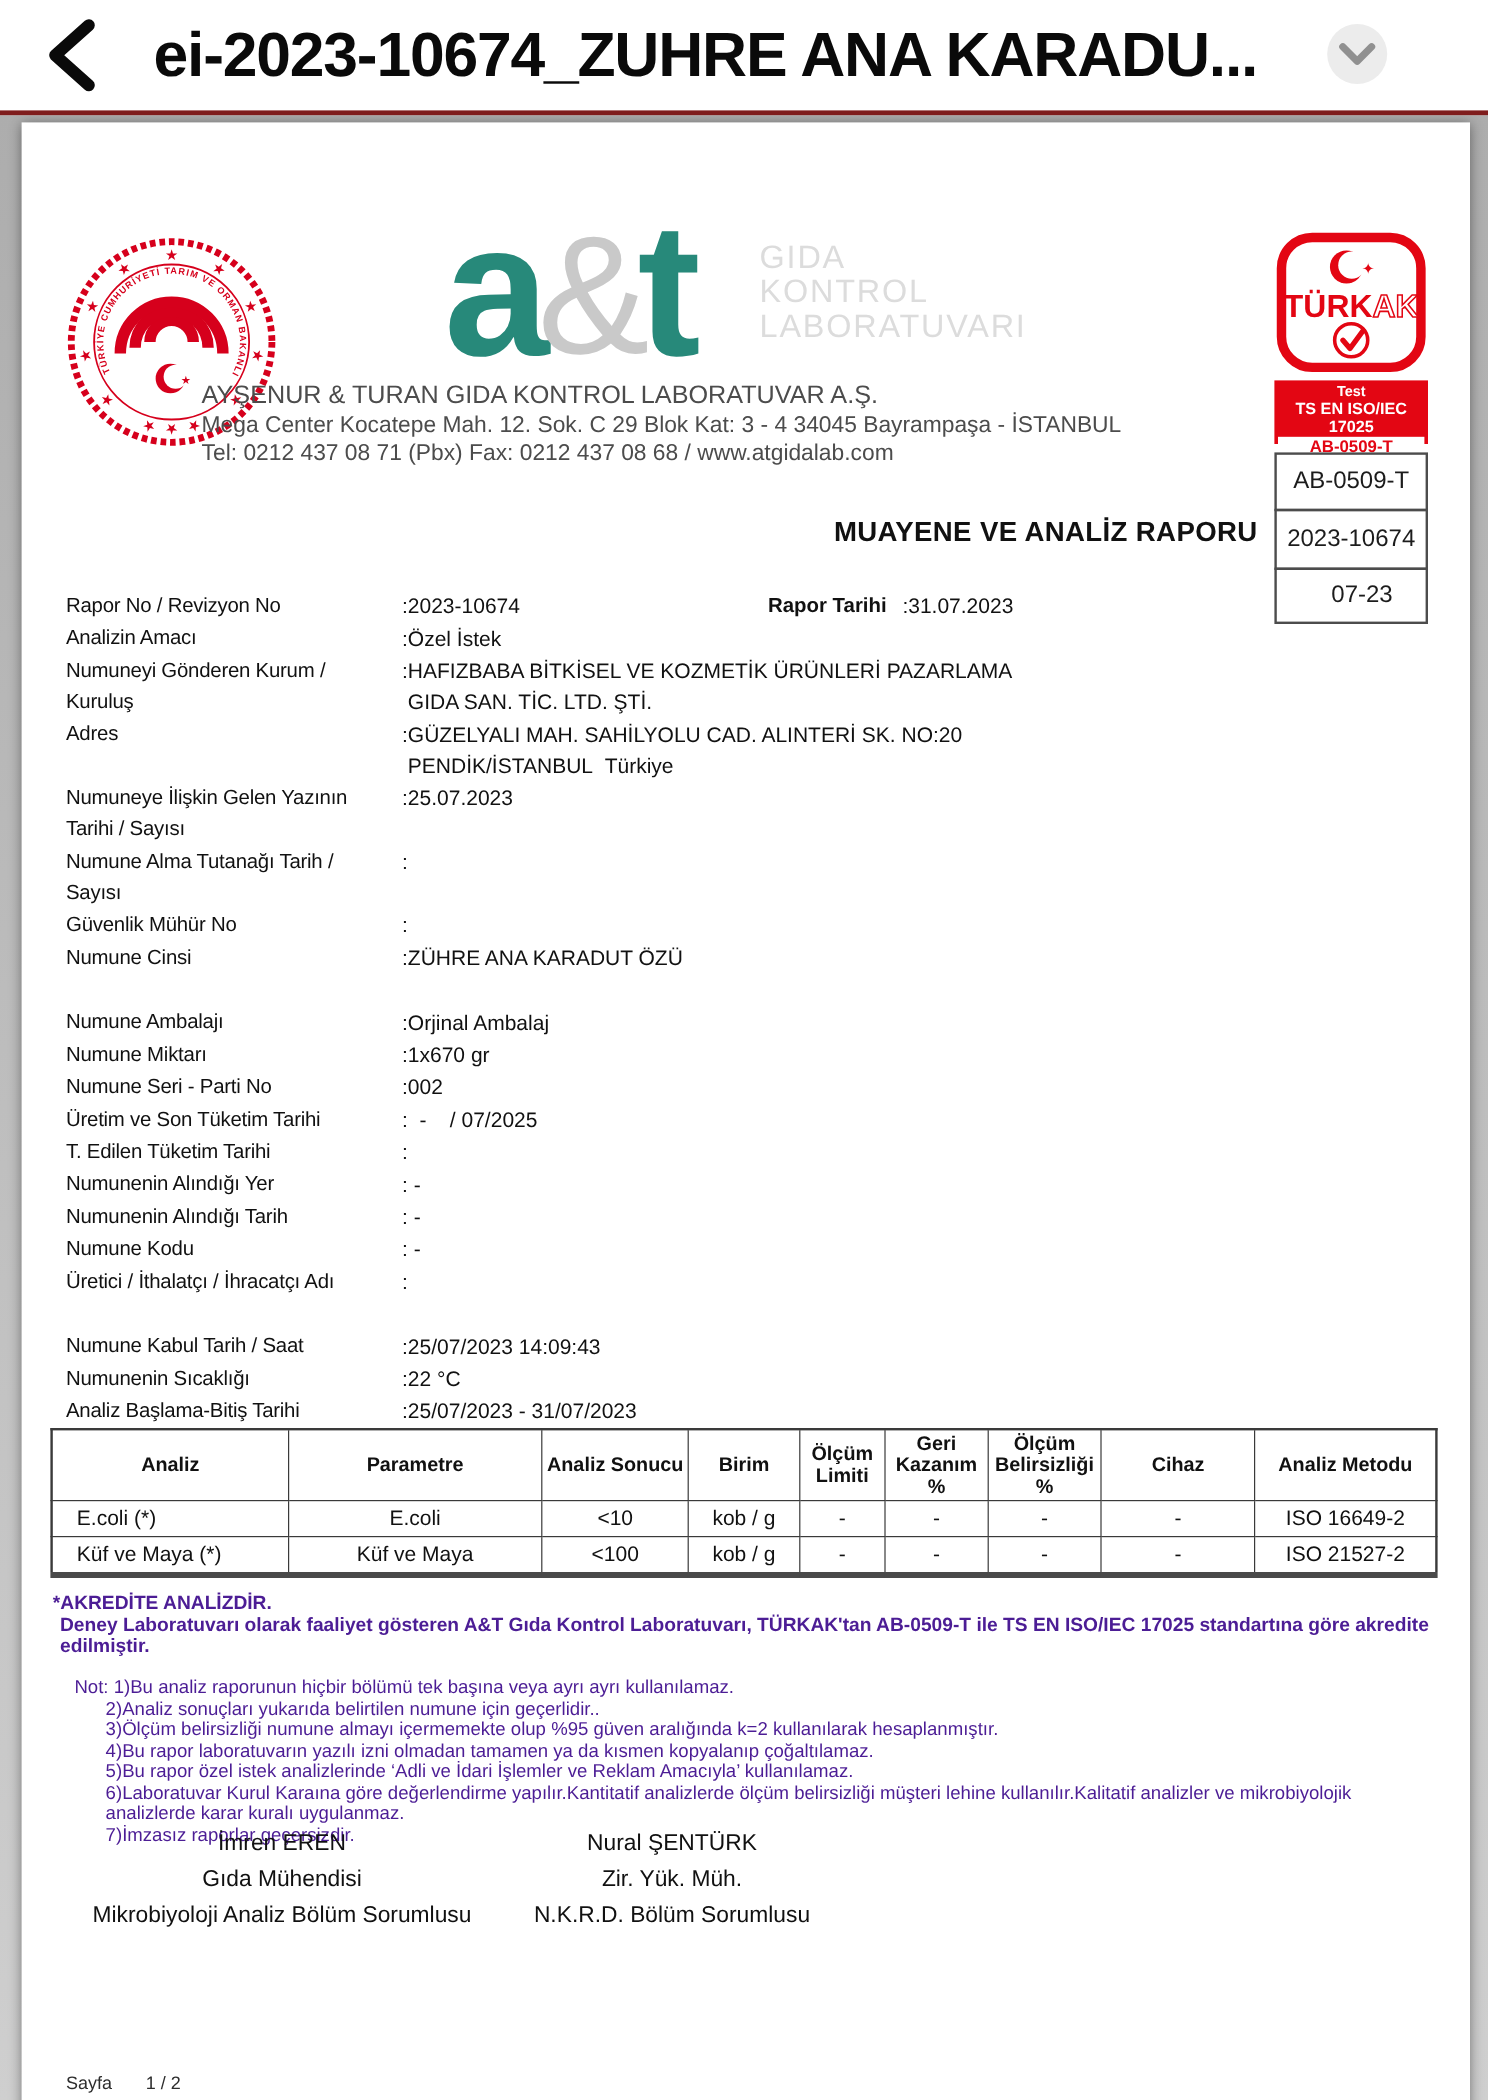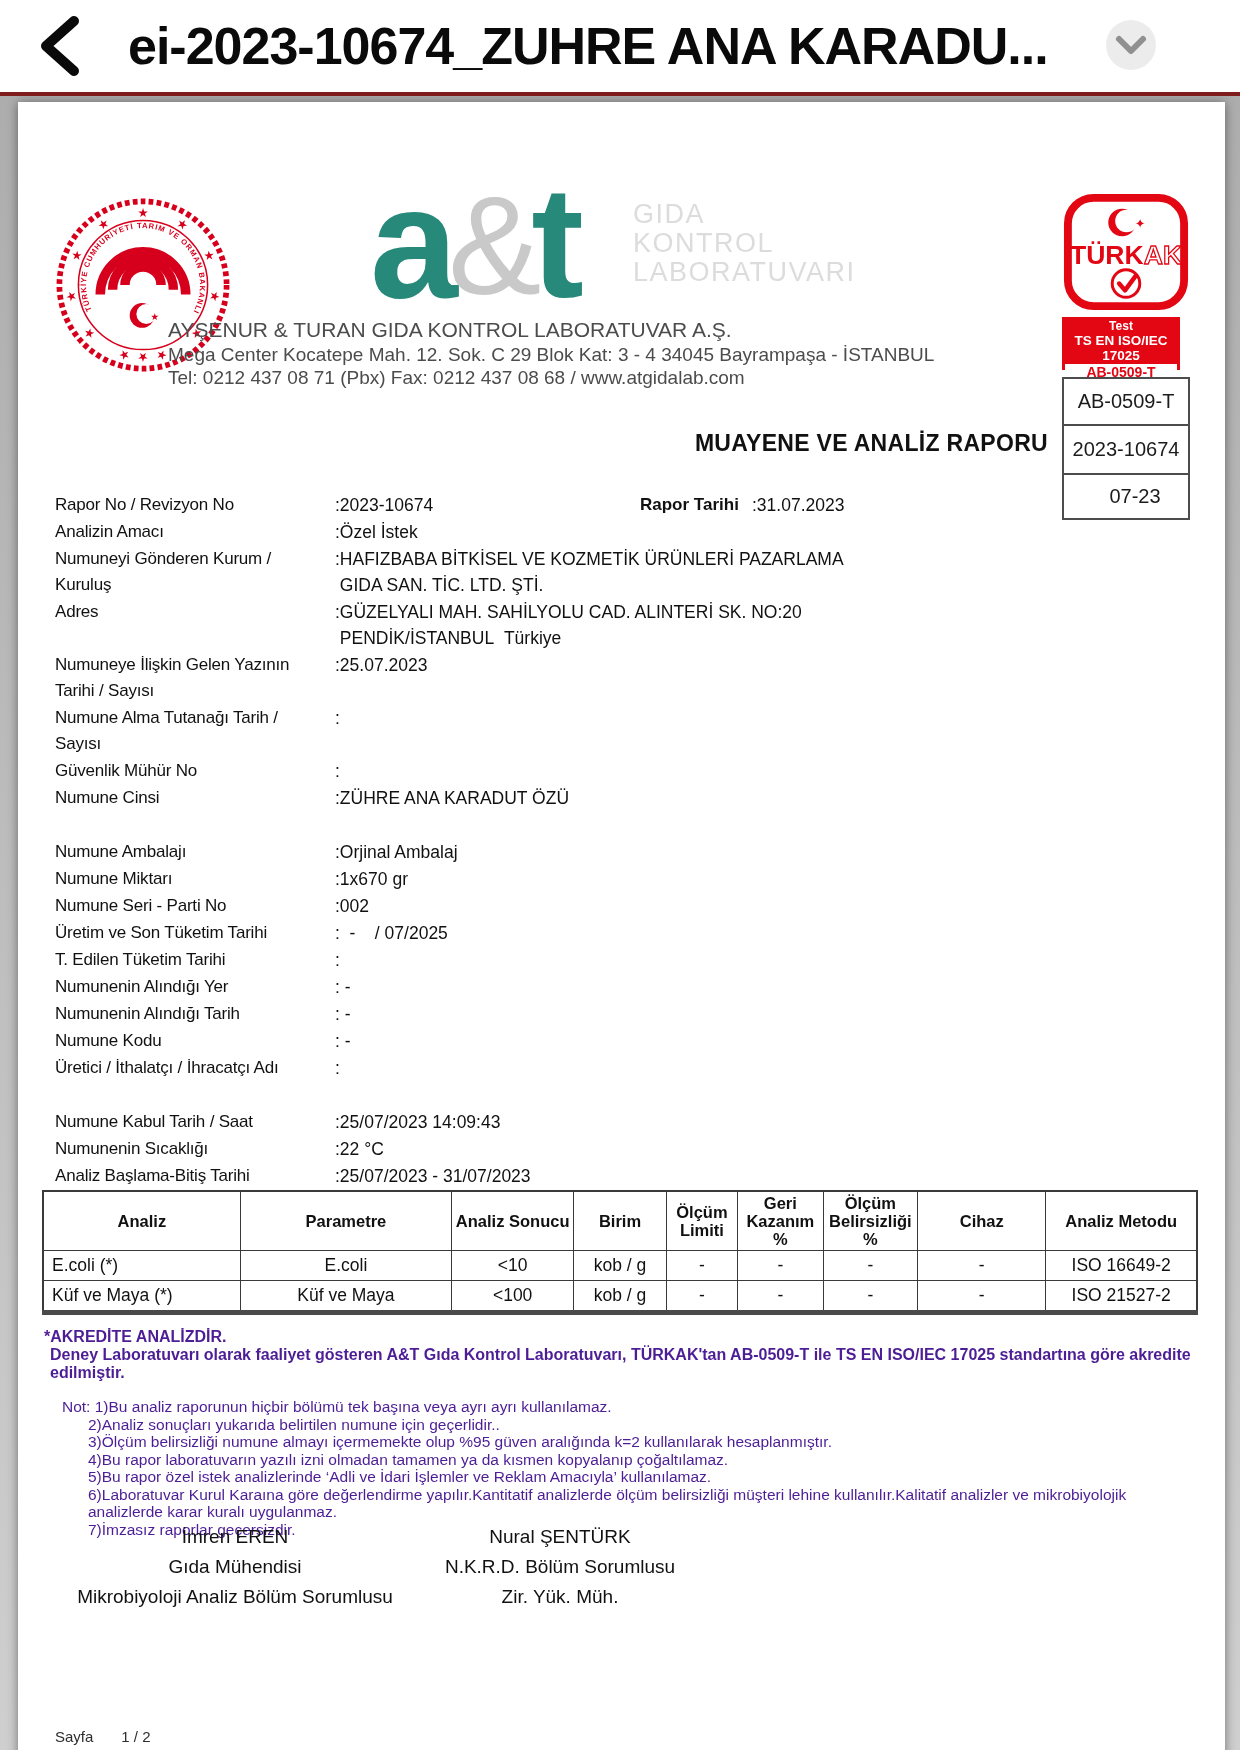--- a/index.html
+++ b/index.html
@@ -29,21 +29,21 @@
   .atlogo .lamp{font-size:140px;line-height:112px;font-weight:400;color:#c9c9c9;margin:0 -10px;}
   .tagline{position:absolute;left:615px;top:98px;color:#dcdcdc;font-size:27px;line-height:29px;
            letter-spacing:1.5px;font-weight:400;}
   .labinfo{position:absolute;left:150px;top:215px;width:840px;text-align:left;color:#4c4c4c;}
   .labinfo .lname{font-size:21px;line-height:26px;font-weight:400;}
   .labinfo .laddr{font-size:19px;line-height:23px;}
   .labinfo .ltel{font-size:19px;line-height:23px;}
 
   
   .tk-badge{position:absolute;left:1044px;top:90px;width:128px;height:120px;}
-  .tk-banner{position:absolute;left:1044px;top:215px;width:118px;height:53px;background:#e30613;
+  .tk-banner{position:absolute;left:1044px;top:215px;width:128px;height:53px;background:#e30613;
              text-align:center;color:#fff;}
   .tk-banner .b1{font-size:12px;font-weight:700;line-height:14px;padding-top:2px;}
   .tk-banner .b2{font-size:13.5px;font-weight:700;line-height:15px;}
   .tk-banner .b3{margin:1px 3px 0 3px;background:#fff;color:#e30613;font-weight:700;
                  font-size:14px;line-height:17px;}
   .sidecells{position:absolute;left:1044px;top:275px;width:128px;}
   .sidecell{border:2px solid #4c4c4c;margin-top:-2px;text-align:center;font-size:20px;
             color:#1c1c1c;display:flex;align-items:center;justify-content:center;}
   .sidecell.c1{height:45px;margin-top:0;}
   .sidecell.c2{height:47px;}
@@ -62,21 +62,21 @@
   .rt-l{position:absolute;left:585px;top:0;font-weight:700;font-size:17px;}
   .rt-v{position:absolute;left:697px;top:0;font-size:17.5px;}
 
   
   .rtable{position:absolute;left:24px;top:1088px;width:1156px;border-collapse:collapse;
           table-layout:fixed;color:#111;border:2px solid #3a3a3a;border-bottom:5px solid #4a4a4a;}
   .rtable th,.rtable td{border:1.5px solid #3a3a3a;}
   .rtable th{height:56px;font-size:16.5px;font-weight:700;text-align:center;vertical-align:middle;
              padding:1px 2px;line-height:18px;}
   .rtable td{height:29px;font-size:17.5px;text-align:center;vertical-align:middle;padding:0 2px;}
-  .rtable td.lft{text-align:left;padding-left:8px;}
+  .rtable td.lft{text-align:left;padding-left:20px;}
 
   
   .notes{position:absolute;left:24px;top:1226px;width:1158px;color:#4c1d95;}
   .notes .acc1{font-size:16px;font-weight:700;line-height:18px;padding-left:2px;}
   .notes .acc2{font-size:16px;font-weight:700;line-height:18px;padding-left:8px;margin-bottom:16px;}
   .notes .nitem{font-size:15.5px;line-height:17.5px;padding-left:46px;}
   .notes .nitem.first{padding-left:20px;}
 
   
   .sig{position:absolute;top:1420px;width:360px;text-align:center;color:#111;
@@ -339,22 +339,22 @@
         <div class="nitem">7)İmzasız raporlar geçersizdir.</div>
       </div>
 
       <div class="sig left">
         <div>İmren EREN</div>
         <div>Gıda Mühendisi</div>
         <div>Mikrobiyoloji Analiz Bölüm Sorumlusu</div>
       </div>
       <div class="sig right">
         <div>Nural ŞENTÜRK</div>
+        <div>Zir. Yük. Müh.</div>
         <div>N.K.R.D. Bölüm Sorumlusu</div>
-        <div>Zir. Yük. Müh.</div>
       </div>
 
       <div class="pfooter">
         <span>Sayfa</span><span class="pnum">1 / 2</span>
       </div>
 
     </div>
   </div>
 </div>
 

